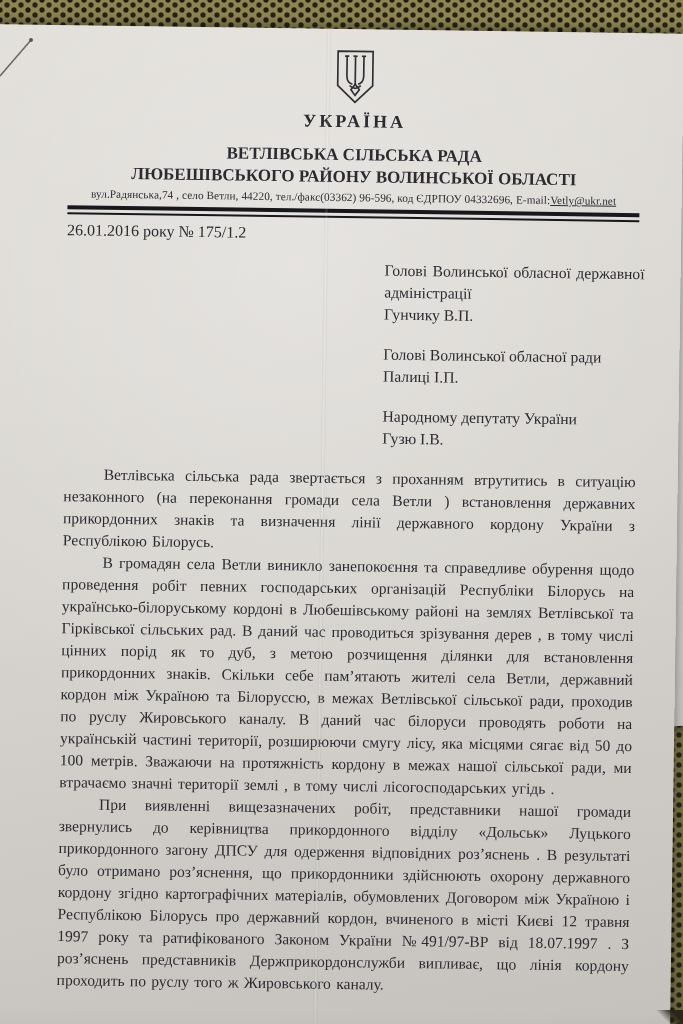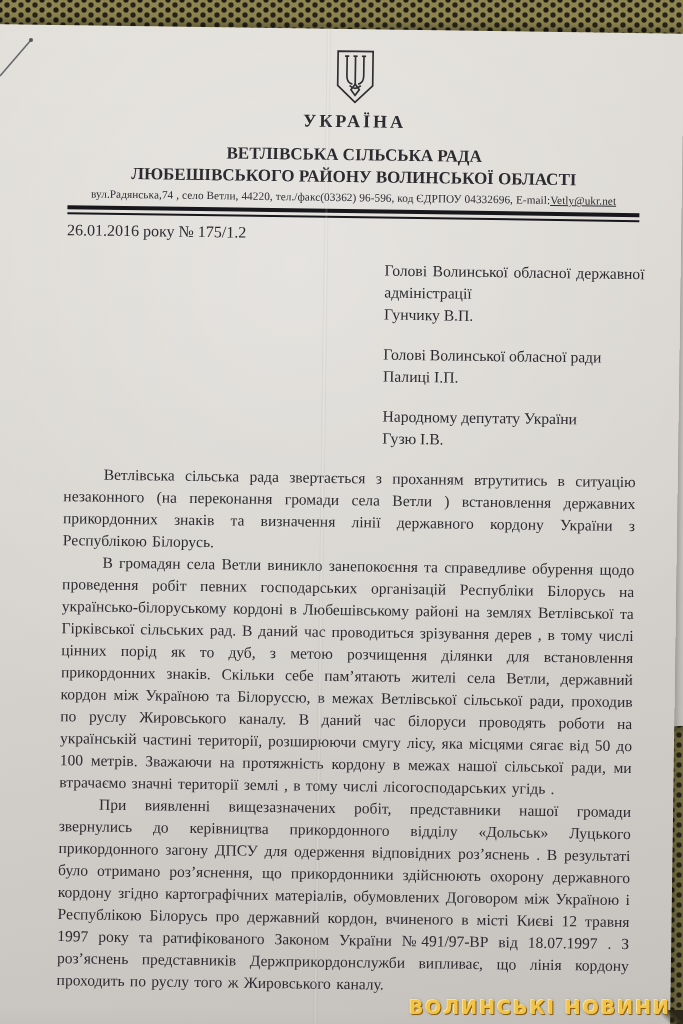--- a/index.html
+++ b/index.html
@@ -126,14 +126,13 @@
     <div class="paper-shade-bottom"></div>
   </div>
 
   <svg class="pen-mark" width="60" height="60" viewBox="0 0 60 60">
     <line x1="0" y1="48" x2="31" y2="12" stroke="#6a6a6e" stroke-width="1.6"></line>
     <circle cx="31" cy="12" r="2" fill="#55555a"></circle>
   </svg>
 
   <div class="corner-dark"></div>
 
-  <div class="watermark">ВОЛИНСЬКІ НОВИНИ</div>
 </div>
 
 </body></html>

